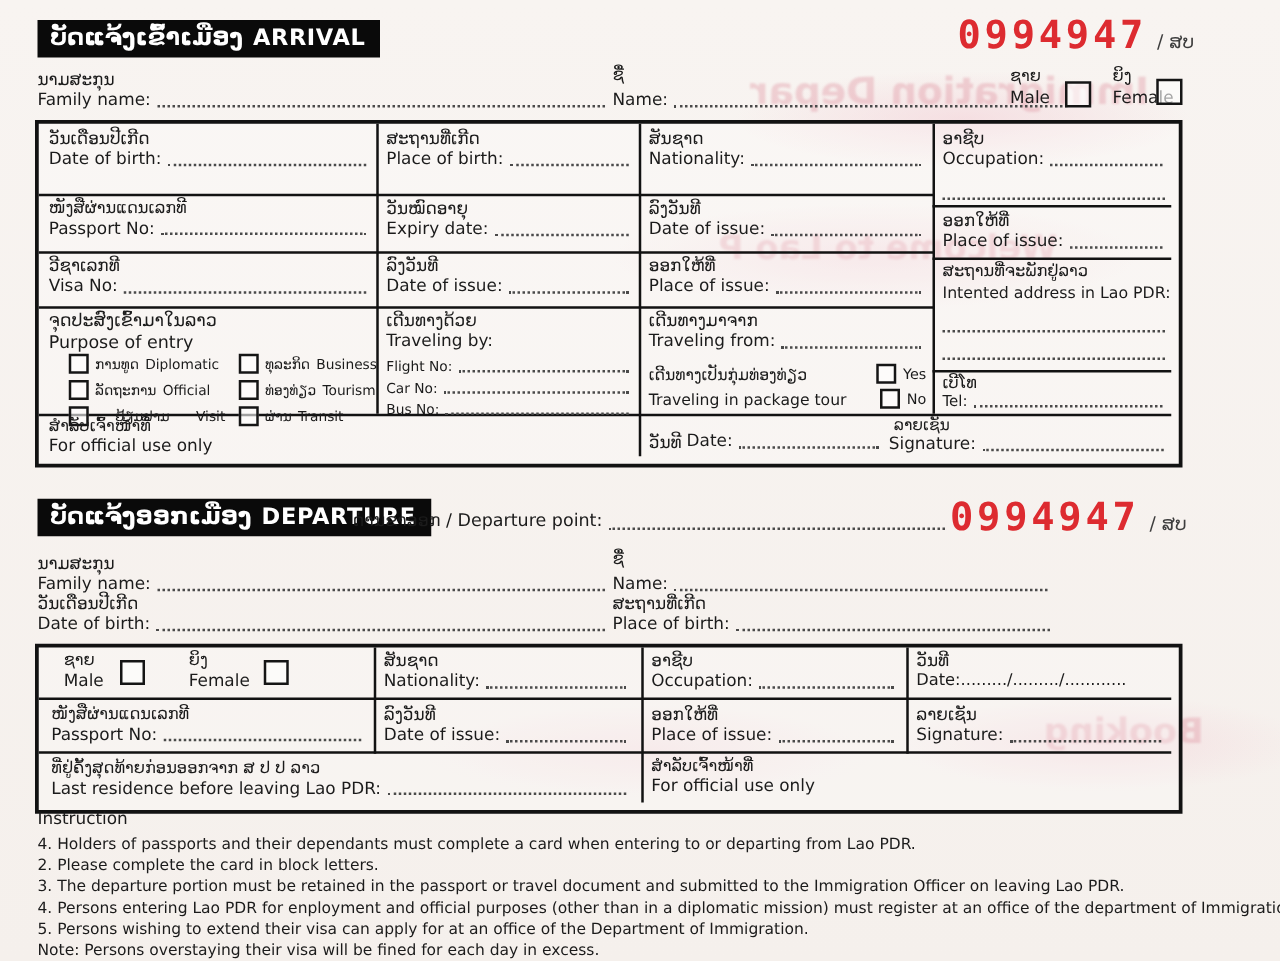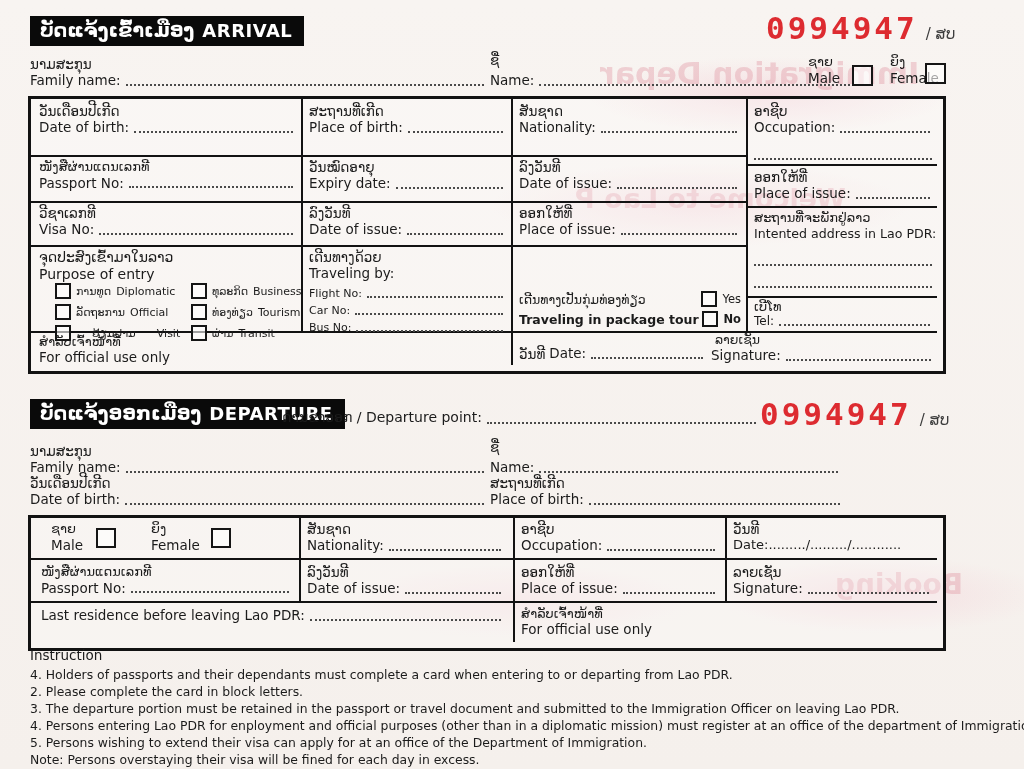--- a/index.html
+++ b/index.html
@@ -223,28 +223,35 @@
     </div>
     <div class="abs enrow" style="left:278px;top:205px;width:196px;font-size:11px;">
       <span class="en">Car No:</span>
         <span class="dots"></span>
     </div>
     <div class="abs enrow" style="left:278px;top:222px;width:196px;font-size:11px;">
       <span class="en">Bus No:</span>
         <span class="dots"></span>
     </div>
 
+    <div class="abs" style="left:488px;top:150px;width:220px;">
+      <div class="lo">ເດີນທາງມາຈາກ</div>
+      <div class="enrow">
+          <span class="en">Traveling from:</span>
+          <span class="dots"></span>
+        </div>
+    </div>
     <div class="abs" style="left:488px;top:192px;width:222px;display:flex;align-items:center;justify-content:space-between;">
       <span class="lo" style="font-size:12.5px;">ເດີນທາງເປັນກຸ່ມທ່ອງທ່ຽວ</span>
       <span class="ckrow" style="font-size:11.5px;">
           <span class="cb" style="width:12px;height:12px;"></span>
           <span>Yes</span>
         </span>
     </div>
-    <div class="abs" style="left:488px;top:212px;width:222px;display:flex;align-items:center;justify-content:space-between;font-weight:bold;">
+    <div class="abs" style="left:488px;top:212px;width:222px;display:flex;align-items:center;justify-content:space-between;">
       <span class="en" style="font-size:12.5px;">Traveling in package tour</span>
       <span class="ckrow" style="font-size:11.5px;">
           <span class="cb" style="width:12px;height:12px;"></span>
           <span>No</span>
         </span>
     </div>
 
     <div class="abs" style="left:723px;top:201px;width:178px;">
       <div class="lo" style="font-size:13px;line-height:1.1;">ເບີໂທ</div>
       <div class="enrow" style="font-size:12px;">
@@ -367,20 +374,21 @@
     </div>
     <div class="abs" style="left:702px;top:46px;width:198px;">
       <div class="lo">ລາຍເຊັນ</div>
       <div class="enrow">
           <span class="en">Signature:</span>
           <span class="dots"></span>
         </div>
     </div>
 
     <div class="abs" style="left:10px;top:89px;width:462px;">
+      <div class="lo" style="font-size:13px;">ທີ່ຢູ່ຄັ້ງສຸດທ້າຍກ່ອນອອກຈາກ ສ ປ ປ ລາວ</div>
       <div class="enrow">
           <span class="en">Last residence before leaving Lao PDR:</span>
           <span class="dots"></span>
         </div>
     </div>
     <div class="abs" style="left:490px;top:89px;width:400px;">
       <div class="lo" style="font-size:13px;line-height:1.1;">ສຳລັບເຈົ້າໜ້າທີ່</div>
       <div class="en" style="font-size:13.5px;">For official use only</div>
     </div>
   </div>

